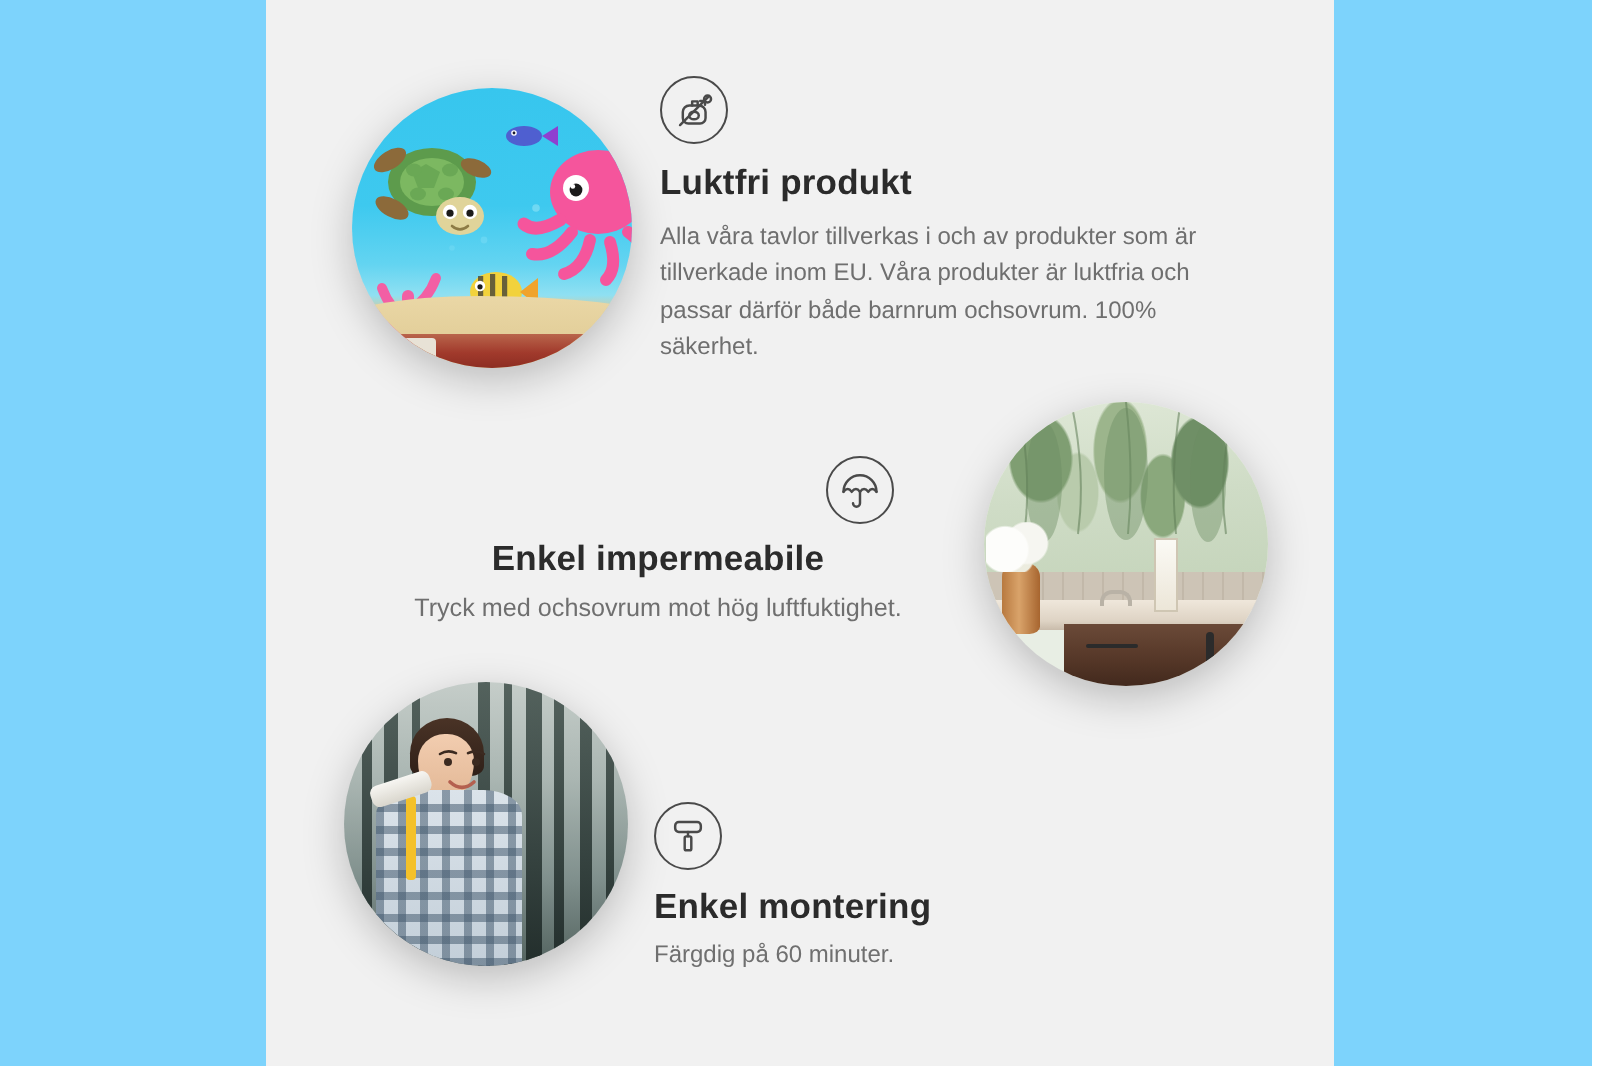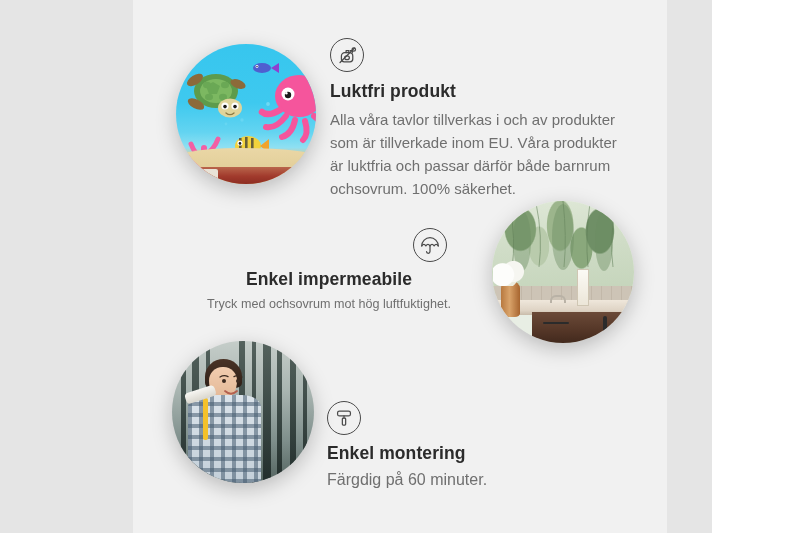--- a/index.html
+++ b/index.html
@@ -7,23 +7,23 @@
   html, body {
     width: 800px;
     height: 533px;
     overflow: hidden;
     background: #ffffff;
     font-family: "Liberation Sans", sans-serif;
   }
 
   #stage {
     position: relative;
-    width: 712px;
+    width: 796px;
     height: 533px;
-    background: #e5e5e5;
+    background: #7dd3fc;
   }
 
   
   #panel {
     position: absolute;
     left: 133px;
     top: 0;
     width: 534px;
     height: 533px;
     background: #f1f1f1;
@@ -62,42 +62,42 @@
   }
 
   .feat-title {
     font-size: 17.5px;
     font-weight: 700;
     color: #2b2b2b;
     letter-spacing: .1px;
   }
 
   .feat-body {
-    font-size: 15px;
+    font-size: 12px;
     line-height: 1.53;
     color: #6f6f6f;
   }
 
   
   #circle-1 { left: 176px; top: 44px; width: 140px; height: 140px; }
   #text-1   { left: 330px; top: 38px; width: 300px; }
   #text-1 .feat-title { margin: 9px 0 7px 0; }
 
   
   #circle-2 { left: 492px; top: 201px; width: 142px; height: 142px; }
   #text-2   { left: 200px; top: 228px; width: 258px; text-align: center; }
   #text-2 .icon-badge { margin: 0 0 0 auto; margin-right: 11px; }
   #text-2 .feat-title { margin: 7px 0 5px 0; }
   #text-2 .feat-body  { font-size: 12.6px; }
 
   
   #circle-3 { left: 172px; top: 341px; width: 142px; height: 142px; }
   #text-3   { left: 327px; top: 401px; width: 280px; }
   #text-3 .feat-title { margin: 8px 0 4px 0; }
-  #text-3 .feat-body  { font-size: 16px; }
+  #text-3 .feat-body  { font-size: 12px; }
 
   
   .art { position: absolute; inset: 0; }
 
   
   .sea-bg {
     position: absolute; inset: 0;
     background: linear-gradient(180deg,#37c6ee 0%, #3ec9ef 42%, #63d4f1 63%, #8fe0f2 74%, #d9c89a 80%, #e8d9ae 100%);
   }
   .sand {

